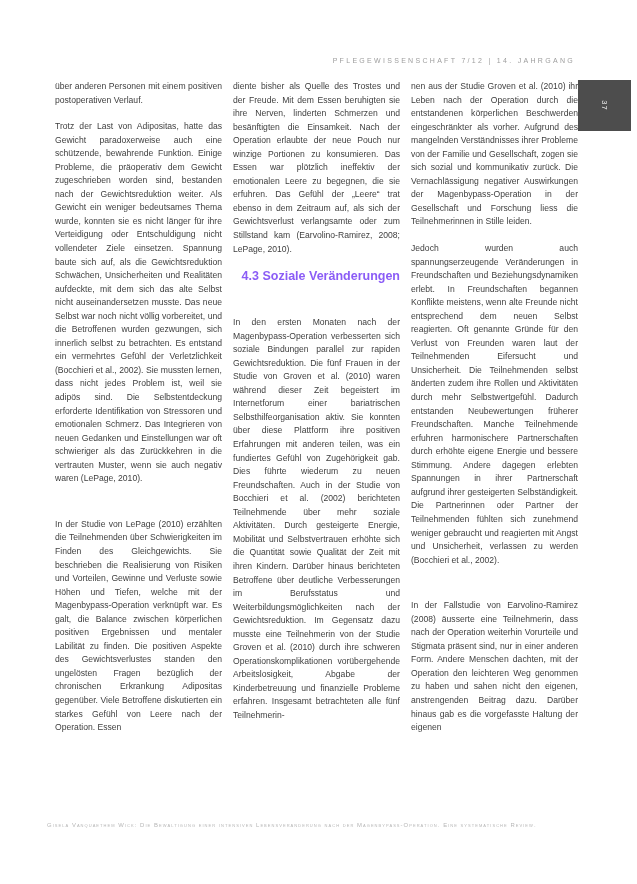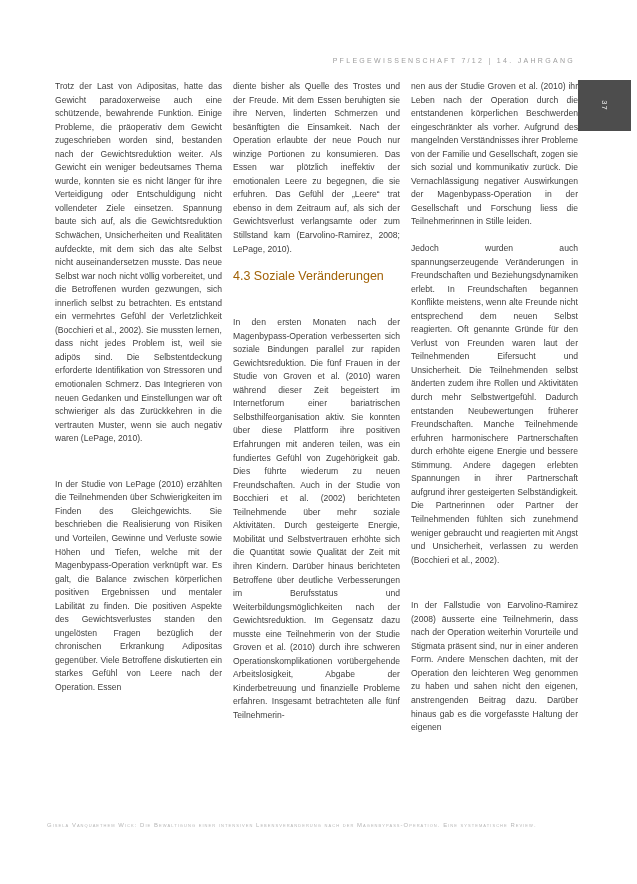--- a/index.html
+++ b/index.html
@@ -50,26 +50,26 @@
     flex: 0 0 167px;
     font-size: 8.6px;
     line-height: 13.55px;
     text-align: justify;
     color: #3e3e3e;
   }
   .col p { margin: 0 0 13px 0; }
   .col p:last-child { margin-bottom: 0; margin-top: 32px; }
 
   .section-heading {
-    color: #a16207;
+    color: #8b5cf6;
     font-size: 12.5px;
-    font-weight: 400;
+    font-weight: 700;
     line-height: 15px;
     margin: 7px 0 13px 0;
-    text-align: left;
+    text-align: right;
   }
 
   .page-footer {
     position: absolute;
     top: 822px; left: 47px; width: 556px;
     font-size: 5.9px;
     letter-spacing: 1.05px;
     color: #b6b6b6;
     font-variant: small-caps;
     white-space: nowrap;
@@ -83,20 +83,21 @@
 
   <div class="journal-header">pflegewissenschaft 7/12 | 14. jahrgang</div>
 
   <div class="page-tab">
     <span class="num">37</span>
   </div>
 
   <div class="columns">
 
     <div class="col">
+      <p>über anderen Personen mit einem positiven postoperativen Verlauf.</p>
       <p>Trotz der Last von Adipositas, hatte das Gewicht paradoxerweise auch eine schützende, bewahrende Funktion. Einige Probleme, die präoperativ dem Gewicht zugeschrieben worden sind, bestanden nach der Gewichtsreduktion weiter. Als Gewicht ein weniger bedeutsames Thema wurde, konnten sie es nicht länger für ihre Verteidigung oder Entschuldigung nicht vollendeter Ziele einsetzen. Spannung baute sich auf, als die Gewichtsreduktion Schwächen, Unsicherheiten und Realitäten aufdeckte, mit dem sich das alte Selbst nicht auseinandersetzen musste. Das neue Selbst war noch nicht völlig vorbereitet, und die Betroffenen wurden gezwungen, sich innerlich selbst zu betrachten. Es entstand ein vermehrtes Gefühl der Verletzlichkeit (Bocchieri et al., 2002). Sie mussten lernen, dass nicht jedes Problem ist, weil sie adipös sind. Die Selbstentdeckung erforderte Identifikation von Stressoren und emotionalen Schmerz. Das Integrieren von neuen Gedanken und Einstellungen war oft schwieriger als das Zurückkehren in die vertrauten Muster, wenn sie auch negativ waren (LePage, 2010).</p>
       <p>In der Studie von LePage (2010) erzählten die Teilnehmenden über Schwierigkeiten im Finden des Gleichgewichts. Sie beschrieben die Realisierung von Risiken und Vorteilen, Gewinne und Verluste sowie Höhen und Tiefen, welche mit der Magenbypass-Operation verknüpft war. Es galt, die Balance zwischen körperlichen positiven Ergebnissen und mentaler Labilität zu finden. Die positiven Aspekte des Gewichtsverlustes standen den ungelösten Fragen bezüglich der chronischen Erkrankung Adipositas gegenüber. Viele Betroffene diskutierten ein starkes Gefühl von Leere nach der Operation. Essen</p>
     </div>
 
     <div class="col">
       <p>diente bisher als Quelle des Trostes und der Freude. Mit dem Essen beruhigten sie ihre Nerven, linderten Schmerzen und besänftigten die Einsamkeit. Nach der Operation erlaubte der neue Pouch nur winzige Portionen zu konsumieren. Das Essen war plötzlich ineffektiv der emotionalen Leere zu begegnen, die sie erfuhren. Das Gefühl der „Leere“ trat ebenso in dem Zeitraum auf, als sich der Gewichtsverlust verlangsamte oder zum Stillstand kam (Earvolino-Ramirez, 2008; LePage, 2010).</p>
       <h2 class="section-heading">4.3 Soziale Veränderungen</h2>
       <p>In den ersten Monaten nach der Magenbypass-Operation verbesserten sich soziale Bindungen parallel zur rapiden Gewichtsreduktion. Die fünf Frauen in der Studie von Groven et al. (2010) waren während dieser Zeit begeistert im Internetforum einer bariatrischen Selbsthilfeorganisation aktiv. Sie konnten über diese Plattform ihre positiven Erfahrungen mit anderen teilen, was ein fundiertes Gefühl von Zugehörigkeit gab. Dies führte wiederum zu neuen Freundschaften. Auch in der Studie von Bocchieri et al. (2002) berichteten Teilnehmende über mehr soziale Aktivitäten. Durch gesteigerte Energie, Mobilität und Selbstvertrauen erhöhte sich die Quantität sowie Qualität der Zeit mit ihren Kindern. Darüber hinaus berichteten Betroffene über deutliche Verbesserungen im Berufsstatus und Weiterbildungsmöglichkeiten nach der Gewichtsreduktion. Im Gegensatz dazu musste eine Teilnehmerin von der Studie Groven et al. (2010) durch ihre schweren Operationskomplikationen vorübergehende Arbeitslosigkeit, Abgabe der Kinderbetreuung und finanzielle Probleme erfahren. Insgesamt betrachteten alle fünf Teilnehmerin-</p>
     </div>
 

